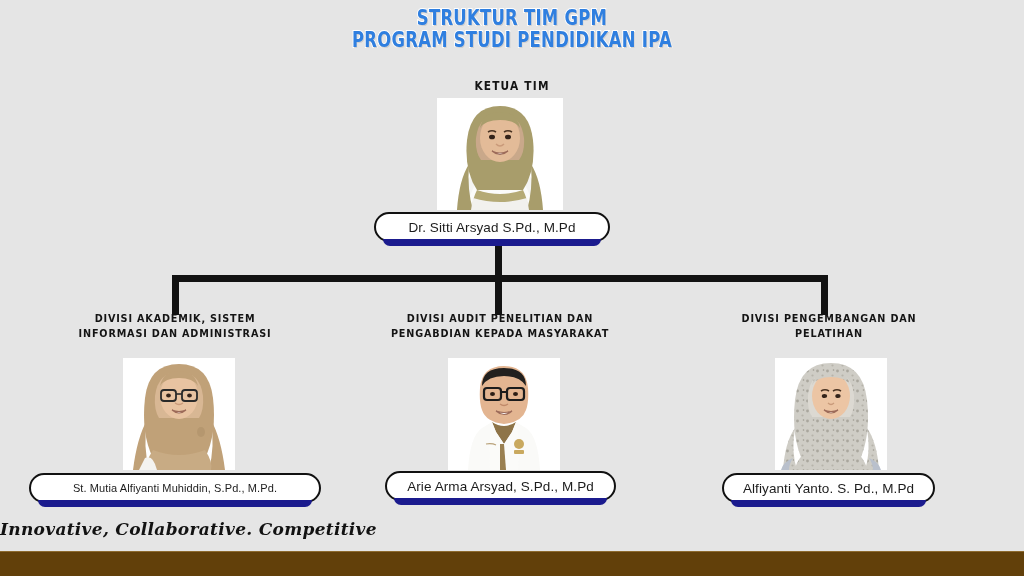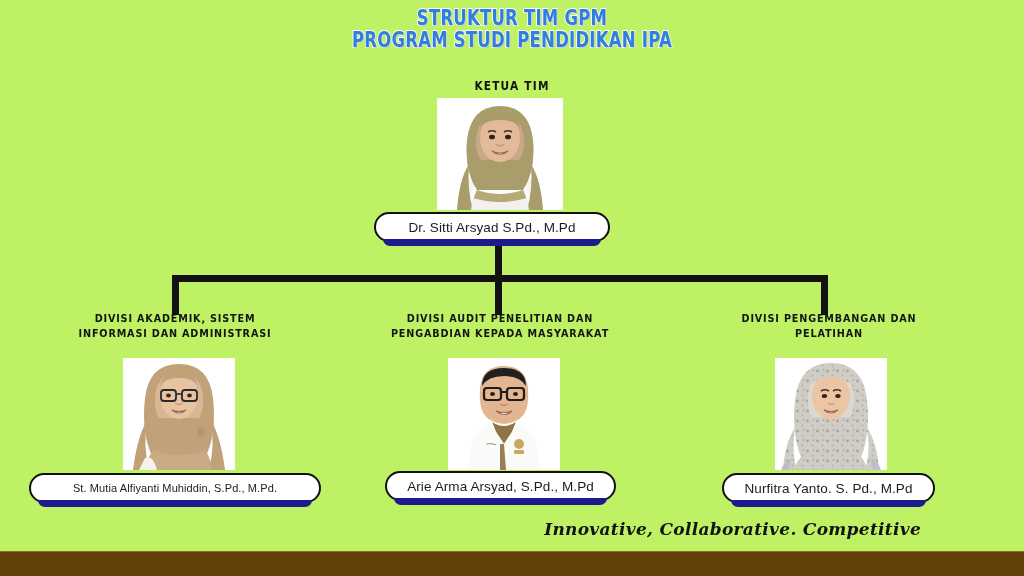--- a/index.html
+++ b/index.html
@@ -11,21 +11,21 @@
     height: 576px;
     background: #ffffff;
     font-family: "Liberation Sans", sans-serif;
     overflow: hidden;
     position: relative;
   }
 
   .slide {
     position: absolute;
     inset: 0;
-    background: #bef264;
+    background: #e5e5e5;
     padding-left: 27px;
   }
 
   
   .title-block {
     position: absolute;
     top: 8px;
     left: 0;
     width: 1024px;
     text-align: center;
@@ -133,21 +133,21 @@
   #conn-hbar       { left: 172px; top: 275px; width: 656px; height: 7px; }
   #conn-drop-left  { left: 172px; top: 275px; width: 7px;   height: 40px; }
   #conn-drop-right { left: 821px; top: 275px; width: 7px;   height: 40px; }
 
   
   #tagline {
     position: absolute;
     left: 0;
     top: 519px;
     width: 921px;
-    text-align: right;
+    text-align: left;
     font-family: "DejaVu Serif", serif;
     font-style: italic;
     font-weight: bold;
     font-size: 17px;
     color: #121212;
     letter-spacing: 0.3px;
   }
 
   
   #bottom-bar {
@@ -282,19 +282,19 @@
       <ellipse cx="63" cy="38" rx="2.7" ry="2.1" fill="#33231a"></ellipse>
       <path d="M53 45 Q56 48 59 45" stroke="#c99a7a" stroke-width="1.3" fill="none"></path>
       <path d="M49 52 Q56 58 63 52 Q56 55 49 52 Z" fill="#ffffff" stroke="#9c6a58" stroke-width="1.1"></path>
       <path d="M20 70 Q16 94 22 112 L8 112 Q10 84 20 70 Z" fill="url(#hijabPat)"></path>
       <path d="M92 70 Q96 94 90 112 L104 112 Q102 84 92 70 Z" fill="url(#hijabPat)"></path>
       <path d="M28 96 Q56 108 84 96 Q92 106 92 112 L20 112 Q20 106 28 96 Z" fill="url(#hijabPat)"></path>
       <path d="M18 100 Q14 106 14 112 L6 112 Q8 104 18 100 Z" fill="#b9c0cc"></path>
       <path d="M94 100 Q98 106 98 112 L106 112 Q104 104 94 100 Z" fill="#b9c0cc"></path>
     </svg>
   </div>
-  <div class="pill" id="pill-div-3">Nurfitra Yanto. S. Pd., M.Pd</div>
+  <div class="pill" id="pill-div-3">Alfiyanti Yanto. S. Pd., M.Pd</div>
 
   <div id="tagline">Innovative, Collaborative. Competitive</div>
 
   <div id="bottom-bar"></div>
 
 </div>
 
 </body></html>

